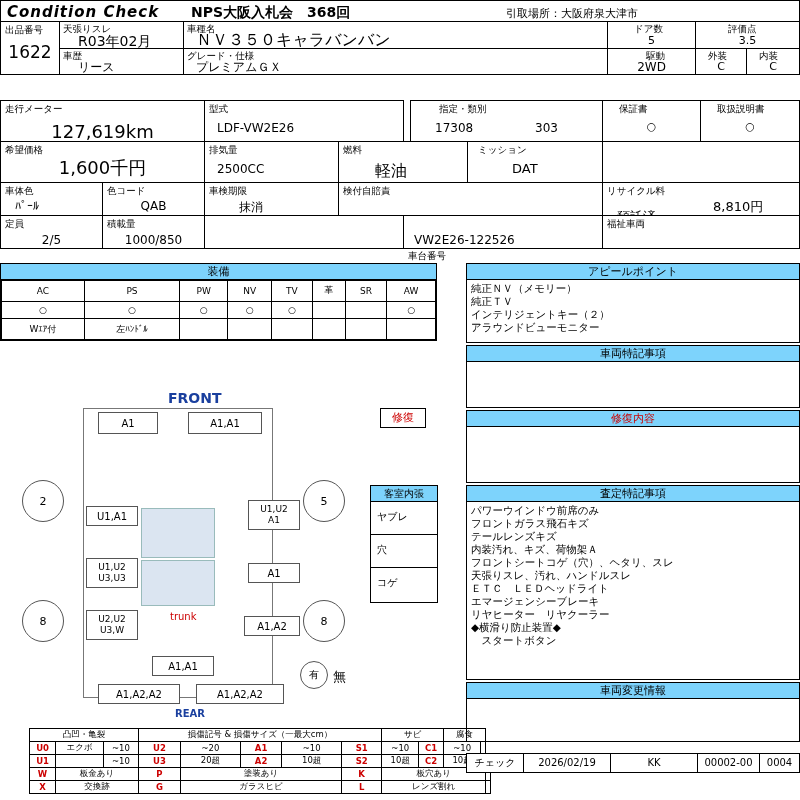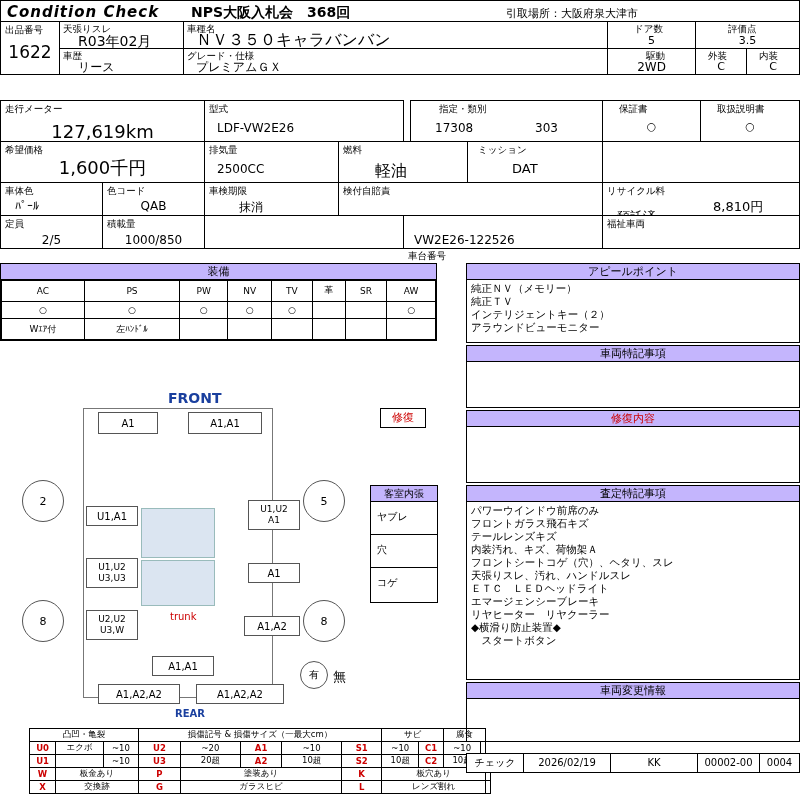--- a/index.html
+++ b/index.html
@@ -25,21 +25,21 @@
   #hdr .title { position:absolute; left:190px; top:3px; font-weight:bold; font-size:14px; }
   #hdr .place { position:absolute; left:505px; top:5px; font-size:11px; }
 
   .cell-label { position:absolute; font-size:9.5px; }
   .cell-val { position:absolute; }
 
   
   table.eq { border-collapse:collapse; width:100%; height:100%; font-size:9px; }
   table.eq td { border:1px solid #000; text-align:center; }
 
-  .sec-title { text-align:center; font-size:11px; border-bottom:1px solid #000; height:16px; line-height:15px; background:#c4b5fd;}
+  .sec-title { text-align:center; font-size:11px; border-bottom:1px solid #000; height:16px; line-height:15px; background:#7dd3fc;}
   .sec-body { padding:2px 4px; font-size:10.5px; line-height:13px; }
 
   
   .dbox { position:absolute; border:1px solid #555; background:#fff; text-align:center; font-size:10px; line-height:normal; display:flex; align-items:center; justify-content:center;}
   .dcirc { position:absolute; border:1px solid #555; border-radius:50%; background:#fff; display:flex; align-items:center; justify-content:center; font-size:11px;}
   .shade { background:#dbe5f1; }
 
   
   table.lg { border-collapse:collapse; font-size:8.5px;margin-left:29px; }
   table.lg td { border:1px solid #000; text-align:center; padding:0 1px; height:12px;}

